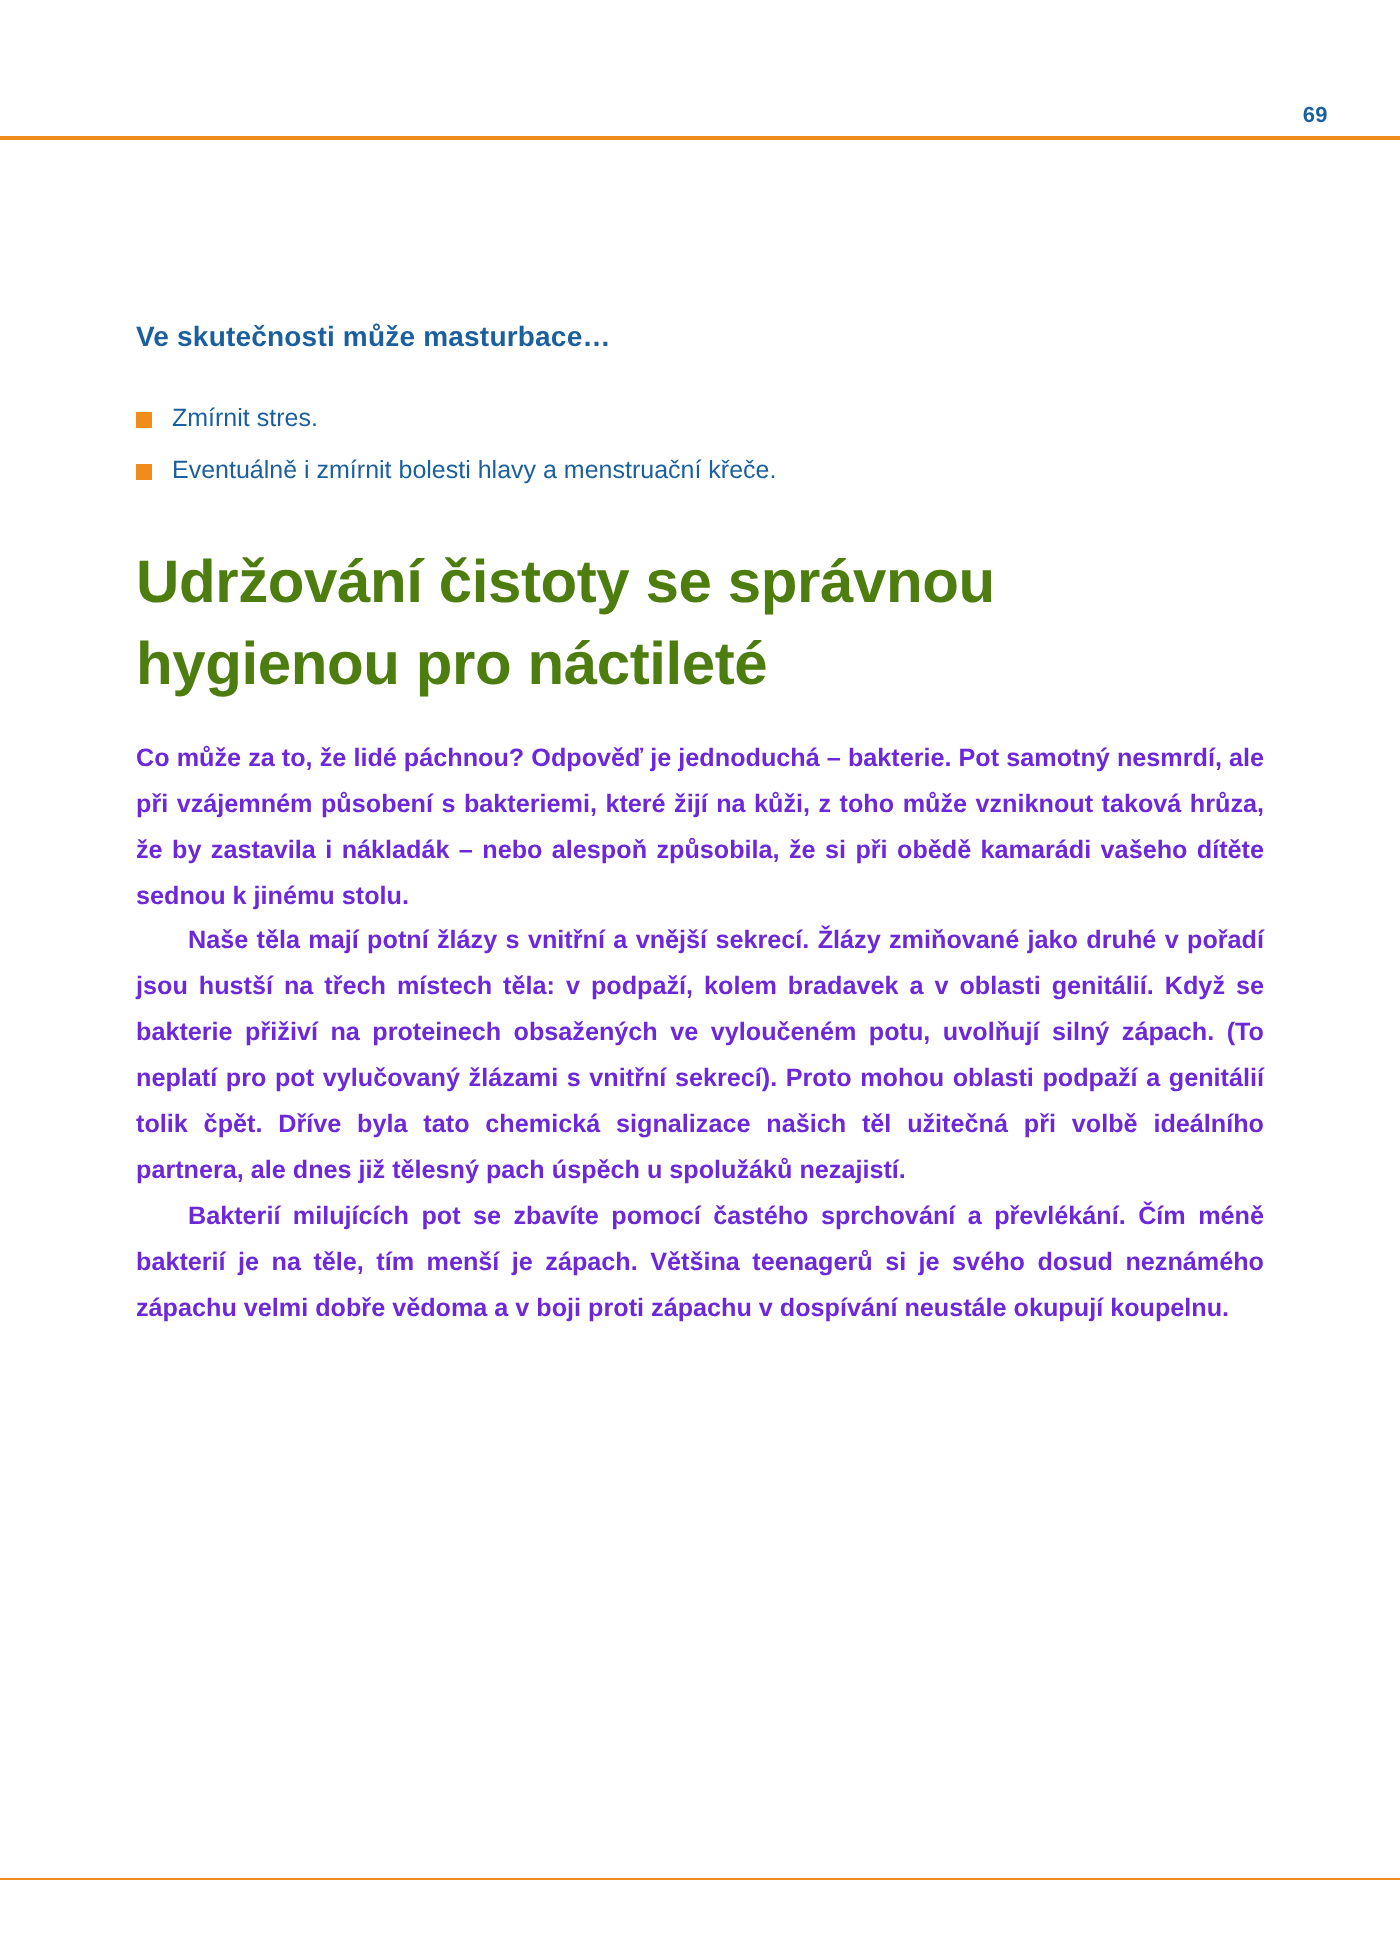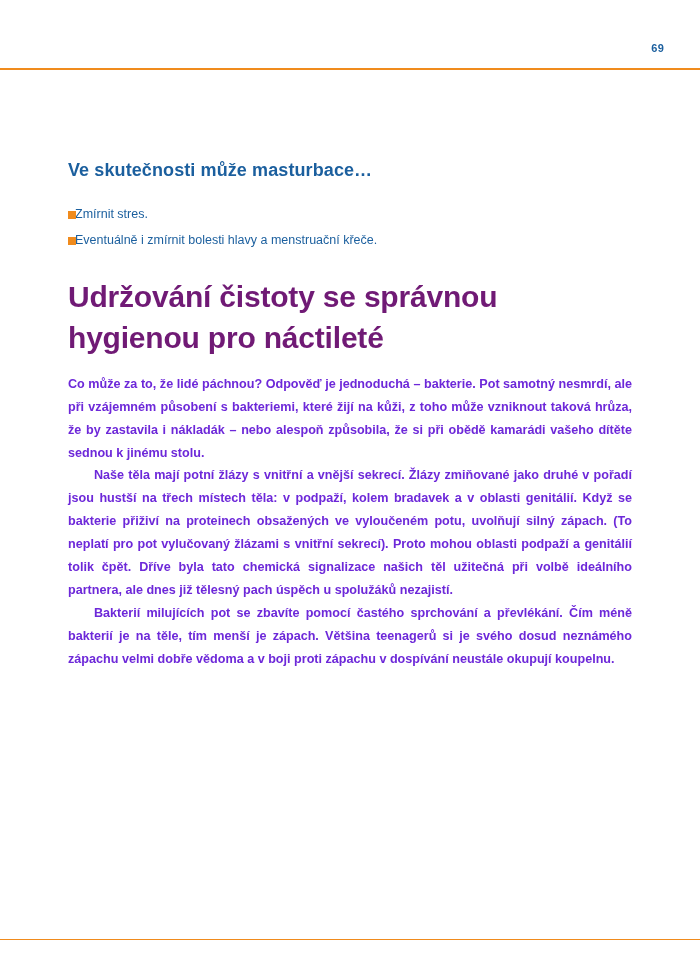--- a/index.html
+++ b/index.html
@@ -24,53 +24,53 @@
   .header-rule {
     position: absolute;
     left: 0;
     right: 0;
     top: 68px;
     height: 1.5px;
     background: #f08b1d;
   }
   .page-number {
     position: absolute;
-    top: 42px;
+    top: 52px;
     right: 36px;
     font-size: 11px;
     font-weight: 700;
     color: #1b5f9e;
     letter-spacing: 0.2px;
   }
 
   
   .content {
     position: absolute;
     left: 68px;
     top: 160px;
     width: 564px;
   }
 
   .intro-line {
-    font-size: 18px;
+    font-size: 14px;
     font-weight: 700;
     color: #1b5f9e;
     letter-spacing: 0.1px;
     margin: 0 0 26px 0;
   }
 
   
   ul.bullets {
     list-style: none;
     margin: 0 0 22px 0;
     padding: 0;
   }
   ul.bullets li {
     position: relative;
-    padding-left: 7px;
+    padding-left: 18px;
     margin-bottom: 11px;
     font-size: 12.5px;
     color: #1b5f9e;
     font-weight: 400;
     line-height: 1.2;
   }
   ul.bullets li .marker {
     position: absolute;
     left: 0;
     top: 4px;
@@ -78,21 +78,21 @@
     height: 8px;
     background: #f08b1d;
     display: block;
   }
 
   
   h1.section-heading {
     font-size: 30px;
     line-height: 1.38;
     font-weight: 700;
-    color: #701a75;
+    color: #4d7c0f;
     margin: 28px 0 14px 0;
     letter-spacing: -0.2px;
   }
 
   
   p.body-par {
     font-size: 12.6px;
     line-height: 1.82;
     color: #6d28d9;
     font-weight: 700;

